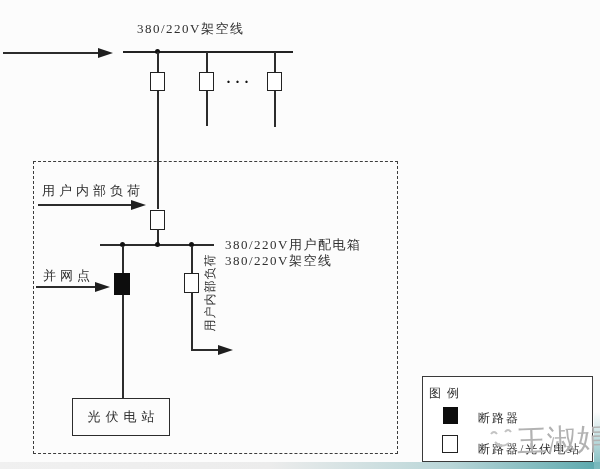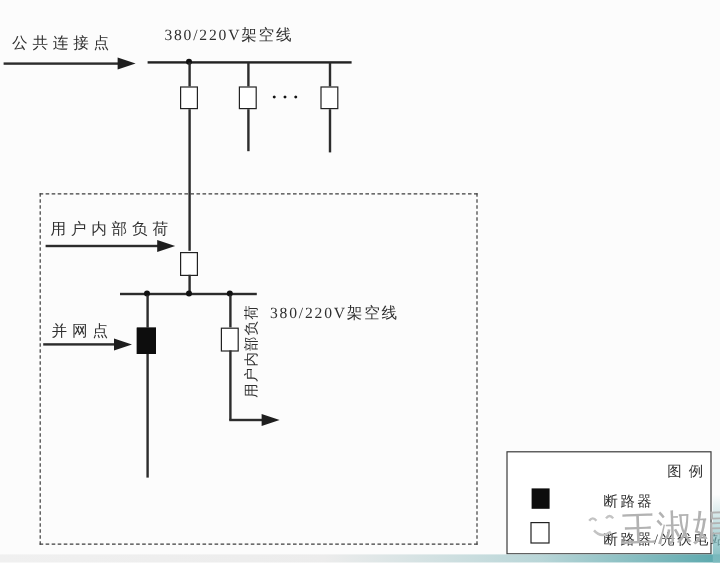--- a/index.html
+++ b/index.html
@@ -24,40 +24,39 @@
     border:1.5px dashed #3c3c3c; box-sizing:border-box; }
   .ellipsis { position:absolute; font-size:15px; font-weight:bold; letter-spacing:4px; color:#111; }
   .vtext { position:absolute; left:168px; top:285px; width:82px; height:15px;
     transform:rotate(-90deg); font-size:12px; letter-spacing:1px; white-space:nowrap; text-align:center; }
   .pv-box { position:absolute; left:72px; top:398px; width:98px; height:38px;
     border:1.5px solid #2c2c2c; box-sizing:border-box; background:#fcfcfc;
     display:flex; align-items:center; justify-content:center;
     font-size:13px; letter-spacing:5px; text-indent:5px; }
   .legend-box { position:absolute; left:422px; top:376px; width:171px; height:86px;
     border:1.5px solid #3a3a3a; box-sizing:border-box; background:#ffffff; }
-  .legend-title { position:absolute; left:0; top:8px; width:100%; text-align:right;
+  .legend-title { position:absolute; left:0; top:8px; width:100%; text-align:left;
     font-size:12px; letter-spacing:6px; text-indent:6px; }
   .legend-sym-solid { position:absolute; left:20px; top:30px; width:15px; height:17px; background:#0d0d0d; }
   .legend-sym-open  { position:absolute; left:19px; top:58px; width:16px; height:18px;
     background:#fff; border:1.5px solid #222; box-sizing:border-box; }
-  .legend-lbl { position:absolute; font-size:12px; letter-spacing:2px; white-space:nowrap;margin-left:25px; }
+  .legend-lbl { position:absolute; font-size:12px; letter-spacing:2px; white-space:nowrap; }
   .watermark-name { position:absolute; left:517px; top:420px; font-size:30px;
     color:#b2b2b2; transform:rotate(-2deg); letter-spacing:0px; z-index:6; white-space:nowrap; }
   .doodle { position:absolute; left:485px; top:426px; z-index:6; }
   .bottom-band { position:absolute; left:0; top:462px; width:600px; height:7px;
     background:linear-gradient(to right, #f0f0f0 0%, #ececec 45%, #b9d6d8 75%, #5ba8ad 100%); z-index:2; }
   .corner-band { position:absolute; left:594px; top:412px; width:6px; height:57px;
     background:linear-gradient(to bottom, rgba(137,192,196,0) 0%, #7cbabe 100%); z-index:2; }
 </style>
 </head>
 <body>
 
 <div class="stage">
 
-  <div class="lbl" style="left:10px; top:27px;">公共连接点</div>
   <div class="hline" style="left:3px; top:52px; width:96px;"></div>
   <div class="ah-right" style="left:98px; top:48px;"></div>
 
   <div class="lbl-mixed" style="left:137px; top:20px;">380/220V架空线</div>
 
   <div class="bus" style="left:123px; top:51px; width:170px;"></div>
   <div class="dot" style="left:155px; top:49px;"></div>
 
   <div class="vline" style="left:157px; top:52px; height:157px;"></div>
   <div class="sq-open" style="left:150px; top:72px;"></div>
@@ -78,29 +77,33 @@
   <div class="hline" style="left:38px; top:204px; width:94px;"></div>
   <div class="ah-right" style="left:131px; top:200px;"></div>
   <div class="sq-open" style="left:150px; top:210px; height:20px;"></div>
   <div class="vline" style="left:157px; top:229px; height:17px;"></div>
 
   <div class="hline" style="left:100px; top:244px; width:114px;"></div>
   <div class="dot" style="left:120px; top:242px;"></div>
   <div class="dot" style="left:155px; top:242px;"></div>
   <div class="dot" style="left:189px; top:242px;"></div>
 
+  <div class="lbl-mixed" style="left:225px; top:236px;">380/220V用户配电箱</div>
   <div class="lbl-mixed" style="left:225px; top:252px;">380/220V架空线</div>
 
   <div class="lbl" style="left:43px; top:267px;">并网点</div>
   <div class="hline" style="left:36px; top:286px; width:60px;"></div>
   <div class="ah-right" style="left:95px; top:282px;"></div>
   <div class="vline" style="left:122px; top:246px; height:27px;"></div>
   <div class="sq-solid" style="left:114px; top:273px;"></div>
   <div class="vline" style="left:122px; top:295px; height:103px;"></div>
 
+  <div class="pv-box">
+    <span>光伏电站</span>
+  </div>
 
   <div class="vline" style="left:191px; top:246px; height:27px;"></div>
   <div class="sq-open" style="left:184px; top:273px; height:20px;"></div>
   <div class="vline" style="left:191px; top:292px; height:58px;"></div>
   <div class="hline" style="left:191px; top:349px; width:28px;"></div>
   <div class="ah-right" style="left:218px; top:345px;"></div>
   <div class="vtext">用户内部负荷</div>
 
   <div class="legend-box">
     <div class="legend-title">图例</div>

